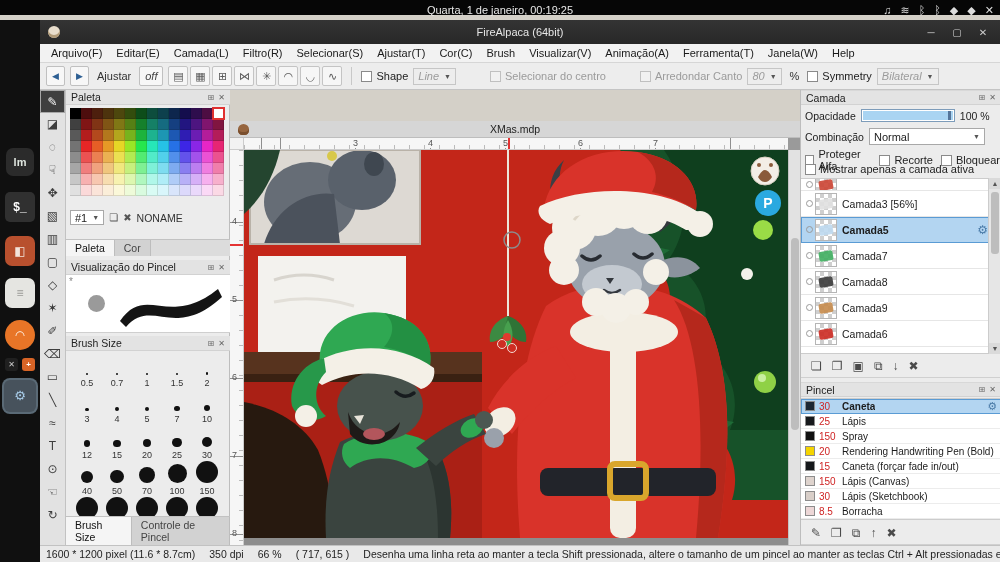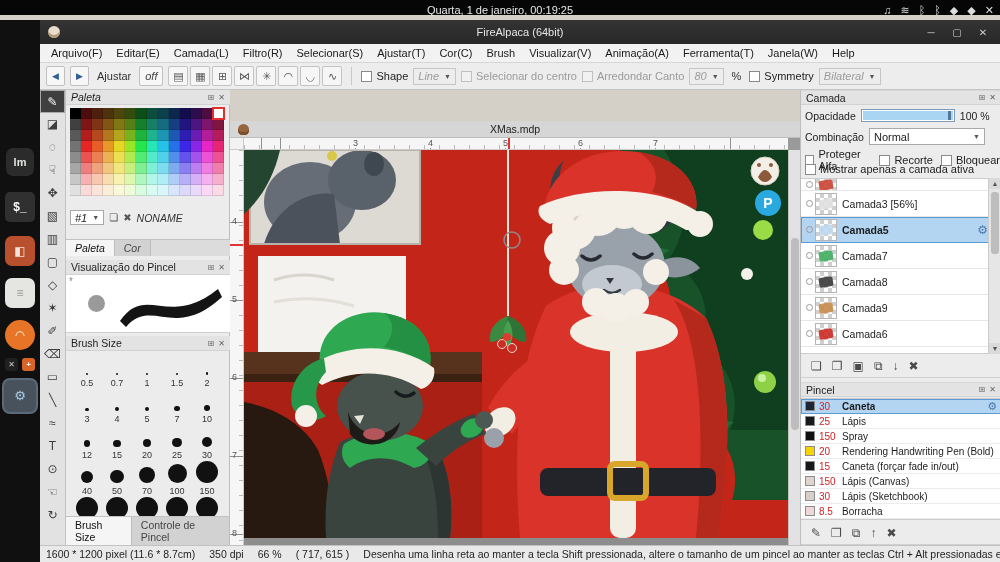--- a/index.html
+++ b/index.html
@@ -24,35 +24,35 @@
   .menu-item{padding:0 7px;line-height:19px;font-size:11px;color:#1a1a1a;cursor:pointer;}
   #toolbar{position:absolute;left:40px;top:63px;width:960px;height:27px;background:#ededed;border-bottom:1px solid #c4c4c4;display:flex;align-items:center;padding:0 6px;gap:5px;white-space:nowrap;}
   .navbtn{width:19px;height:20px;border:1px solid #c0c0c0;border-radius:2px;background:#f7f7f7;color:#2d5f93;font-size:9px;display:inline-flex;align-items:center;justify-content:center;cursor:pointer;}
   .tblabel{font-size:11px;color:#333;margin:0 3px;}
   .offbtn{height:20px;padding:0 5px;border:1px solid #c0c0c0;border-radius:2px;background:#f7f7f7;color:#444;font-style:italic;font-size:11px;display:inline-flex;align-items:center;cursor:pointer;}
   #snap-icons{display:inline-flex;gap:2px;}
   .tbico{width:20px;height:20px;border:1px solid #c4c4c4;border-radius:2px;background:#f6f6f6;color:#5a5a5a;font-size:11px;display:inline-flex;align-items:center;justify-content:center;cursor:pointer;}
   .tbsep{width:1px;height:18px;background:#c8c8c8;margin:0 4px;}
   .cb{display:inline-flex;align-items:center;gap:4px;font-size:11px;color:#222;cursor:pointer;}
   .cb .box{width:11px;height:11px;border:1px solid #8a8a8a;background:#fff;}
-  .cb.disabled{color:#9b9b9b;}
+  .cb.disabled{color:#9b9b9b;margin-left:29px;}
   .cb.disabled .box{border-color:#c0c0c0;background:#f1f1f1;}
   .sel{display:inline-flex;align-items:center;height:17px;border:1px solid #a8a8a8;background:#fff;padding:0 4px;font-size:11px;cursor:pointer;gap:5px;}
   .sel .arr{font-size:7px;color:#555;}
   .sel.disabled{color:#9b9b9b;background:#ededed;border-color:#c6c6c6;font-style:italic;}
   
   #toolcol{position:absolute;left:40px;top:90px;width:26px;height:455px;background:#e2e2e2;border-right:1px solid #c2c2c2;}
   .tool{width:25px;height:23px;line-height:23px;text-align:center;font-size:12px;color:#3d3d3d;cursor:pointer;}
   .tool.sel{background:#3f3f3f;color:#fff;}
   
   #left-panels{position:absolute;left:66px;top:90px;width:164px;height:455px;background:#ececec;border-right:1px solid #bdbdbd;}
   .phead{height:15px;display:flex;justify-content:space-between;align-items:center;padding:0 5px;font-size:10.5px;color:#222;background:#e3e3e3;border-bottom:1px solid #d2d2d2;}
   .picos{display:flex;gap:4px;}
   .picos span{font-size:8px;color:#666;cursor:pointer;}
-  #palette-panel{position:absolute;left:0;top:0;width:164px;height:166px;font-style:italic;}
+  #palette-panel{position:absolute;left:0;top:0;width:164px;height:166px;}
   #palette-grid{position:absolute;left:4px;top:18px;display:grid;grid-template-columns:repeat(14,11px);grid-auto-rows:11px;}
   .pcell{width:11px;height:11px;border-right:1px solid rgba(0,0,0,.12);border-bottom:1px solid rgba(0,0,0,.12);cursor:pointer;}
   .pcell.psel{outline:2px solid #e03030;outline-offset:-1px;z-index:2;}
   .palrow{position:absolute;left:4px;top:120px;display:flex;align-items:center;gap:5px;}
   .micon{font-size:10px;color:#555;cursor:pointer;}
   .noname{font-size:10.5px;color:#333;}
   .ptabs{position:absolute;left:0;bottom:0;display:flex;width:100%;border-top:1px solid #c2c2c2;background:#dcdcdc;}
   .ptab{padding:2px 9px;font-size:10.5px;color:#444;background:#d2d2d2;border-right:1px solid #bdbdbd;cursor:pointer;}
   .ptab.active{background:#f5f5f5;color:#111;}
   #preview-panel{position:absolute;left:0;top:170px;width:164px;height:74px;}

